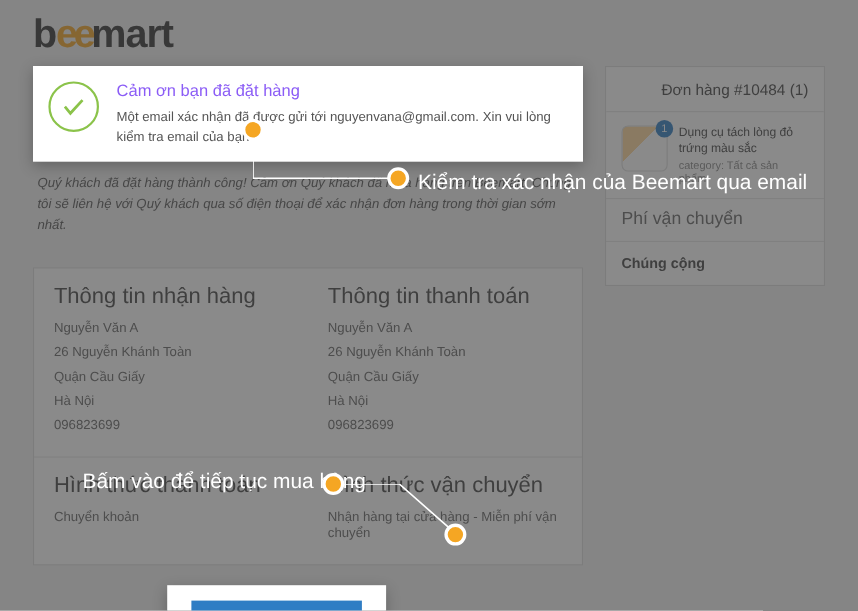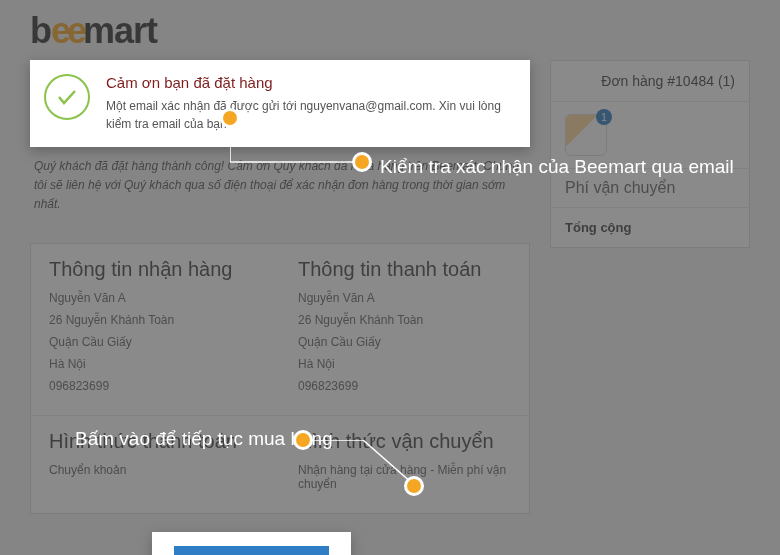--- a/index.html
+++ b/index.html
@@ -47,21 +47,21 @@
     z-index: 10;
   }
   .check-circle {
     width: 46px; height: 46px;
     border: 2px solid #8bc34a;
     border-radius: 50%;
     display: flex; align-items: center; justify-content: center;
     flex-shrink: 0;
   }
   .check-circle svg { width: 24px; height: 24px; }
-  .thanks-title { font-size: 15px; color: #7f1d1d; margin-bottom: 6px; }
+  .thanks-title { font-size: 15px; color: #8b5cf6; margin-bottom: 6px; }
   .thanks-sub { font-size: 12px; color: #555; line-height: 1.5; }
   .gray-text {
     margin-top: 10px;
     font-size: 12px;
     color: #555;
     line-height: 1.6;
     font-style: italic;
     padding: 0 4px;
   }
   .info-panel {
@@ -263,23 +263,27 @@
           <span>In</span>
         </div>
       </div>
     </div>
 
     <div class="right-col">
       <div class="order-card">
         <div class="order-header">Đơn hàng #10484 (1)</div>
         <div class="order-item">
           <div class="thumb"></div>
+          <div>
+            <div class="item-name">Dụng cụ tách lòng đỏ trứng màu sắc</div>
+            <div class="item-cat">category: Tất cả sản phẩm</div>
+          </div>
         </div>
         <div class="order-line">Phí vận chuyển</div>
-        <div class="order-total">Tổng cộng</div>
+        <div class="order-total">Chúng cộng</div>
       </div>
     </div>
   </div>
 </div>
 
 <div class="overlay"></div>
 
 <div class="dot" style="left:220px; top:108px;"></div>
 <svg class="conn" style="left:230px; top:118px; width:130px; height:50px;">
     <path d="M0 0 L0 44 L130 44" stroke="#fff" stroke-width="1.5" fill="none"></path>

